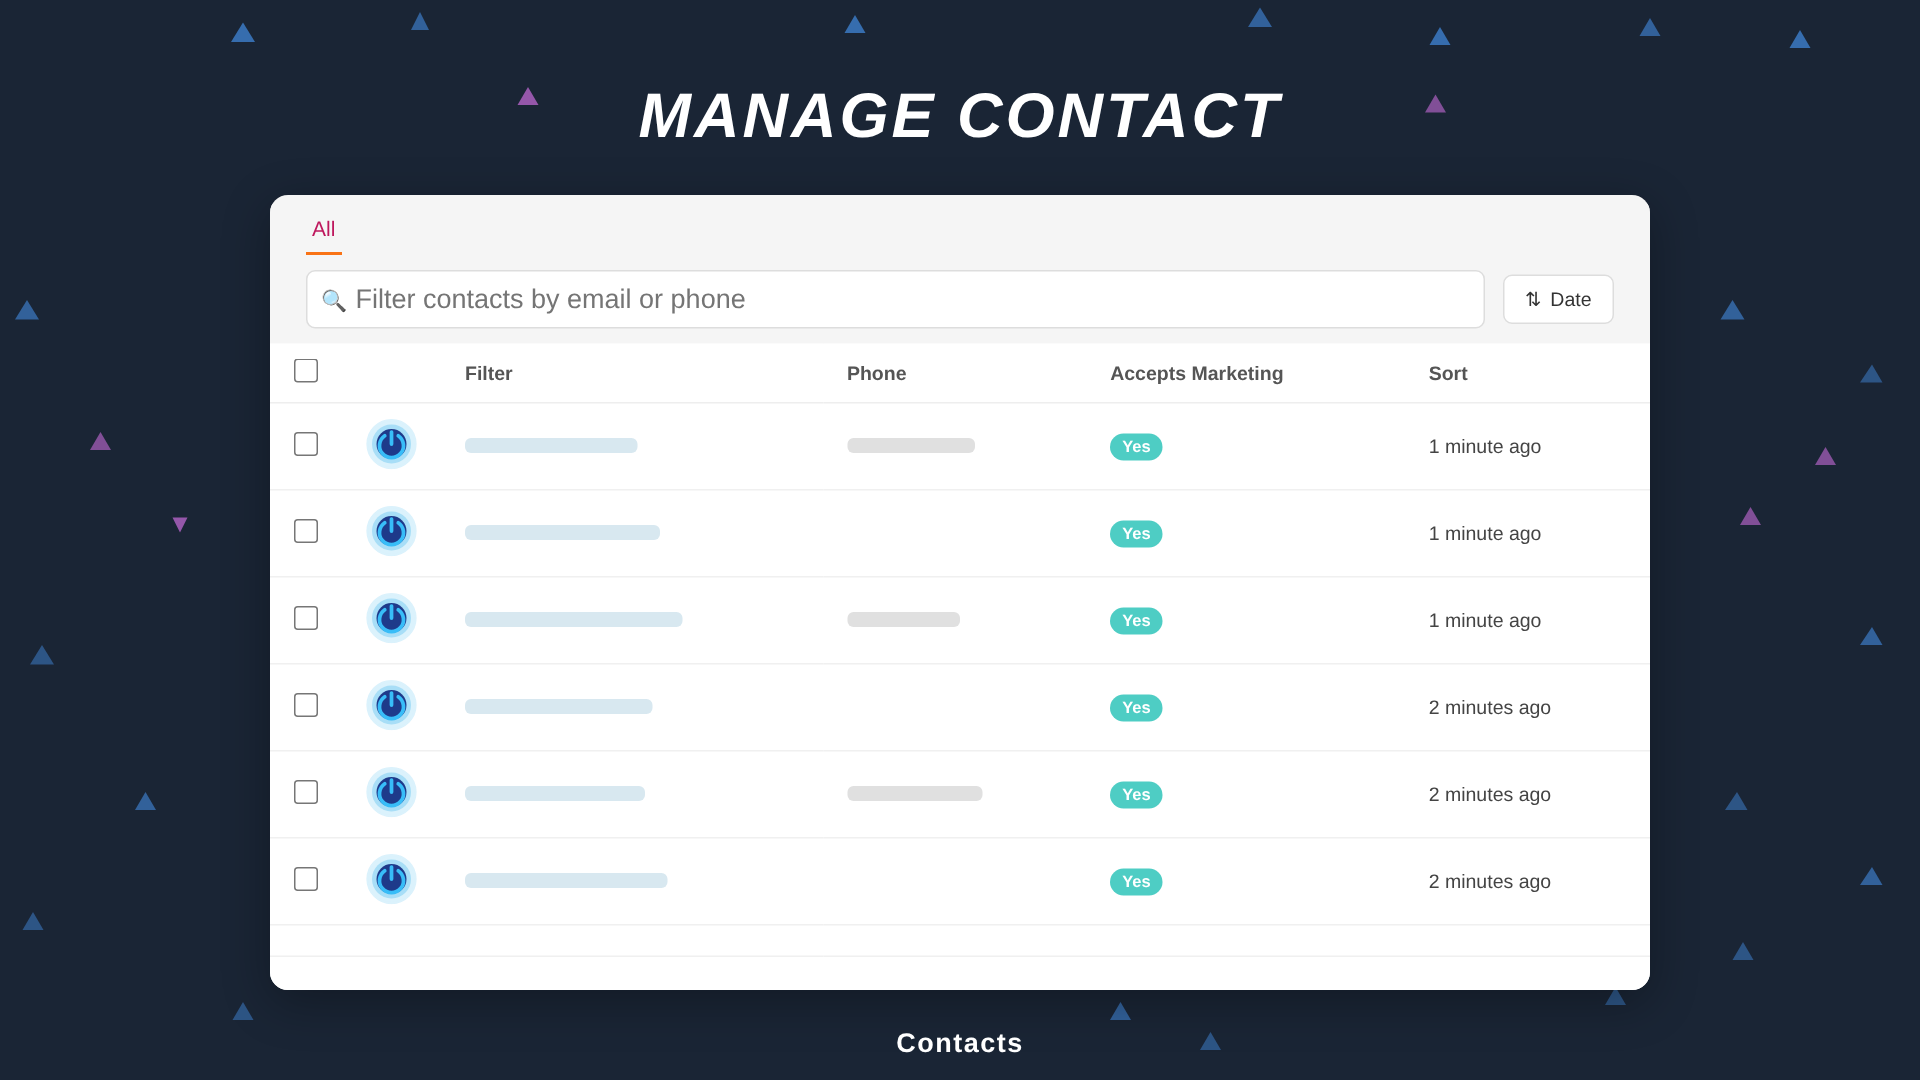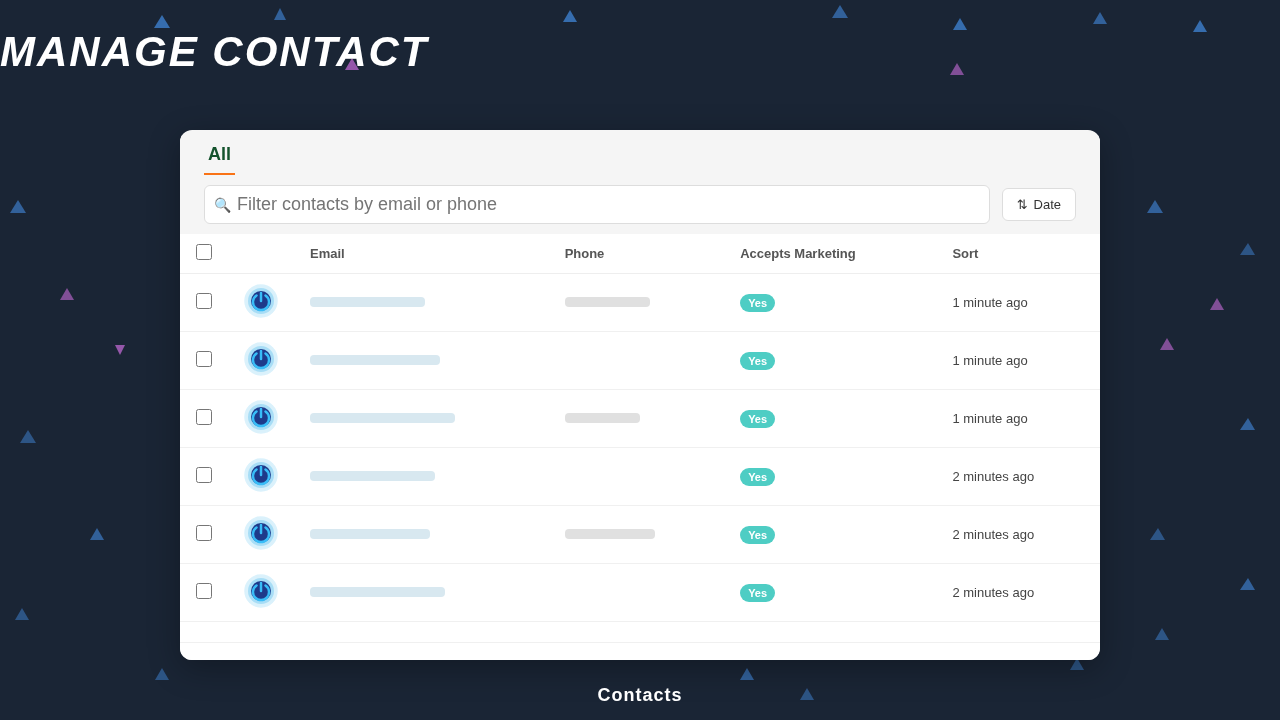--- a/index.html
+++ b/index.html
@@ -14,23 +14,25 @@
     }
 
     .bg-decorations {
       position: absolute;
       inset: 0;
       pointer-events: none;
       overflow: hidden;
     }
 
     .header-section {
+      text-align: center;
       padding-top: 28px;
       position: relative;
       z-index: 1;
+      margin-top: 25px;
     }
 
     .main-title {
       font-size: 42px;
       font-weight: 900;
       color: #ffffff;
       letter-spacing: 2px;
       text-transform: uppercase;
       font-style: italic;
     }
@@ -97,25 +99,25 @@
 
     .tabs-row {
       padding: 0 24px;
       background: #f5f5f5;
       margin-top: 6px;
     }
 
     .tab {
       display: inline-block;
       padding: 8px 4px;
-      font-size: 18px;
-      color: #14532d;
+      font-size: 14px;
+      color: #be185d;
       border-bottom: 2px solid #f97316;
       cursor: pointer;
-      font-weight: 700;
+      font-weight: 400;
     }
 
     .toolbar-row {
       display: flex;
       align-items: center;
       gap: 12px;
       padding: 10px 24px;
       background: #f5f5f5;
     }
 
@@ -325,21 +327,21 @@
   </div>
 
   <div class="table-container">
     <table>
       <thead>
         <tr>
           <th class="checkbox-cell">
             <input type="checkbox" class="row-checkbox" style="">
           </th>
           <th></th>
-          <th>Email</th>
+          <th>Filter</th>
           <th>Phone</th>
           <th>Accepts Marketing</th>
           <th>Sort</th>
         </tr>
       </thead>
       <tbody id="table-body">
       <tr>
       <td class="checkbox-cell">
         <input type="checkbox" class="row-checkbox" style="">
       </td>

